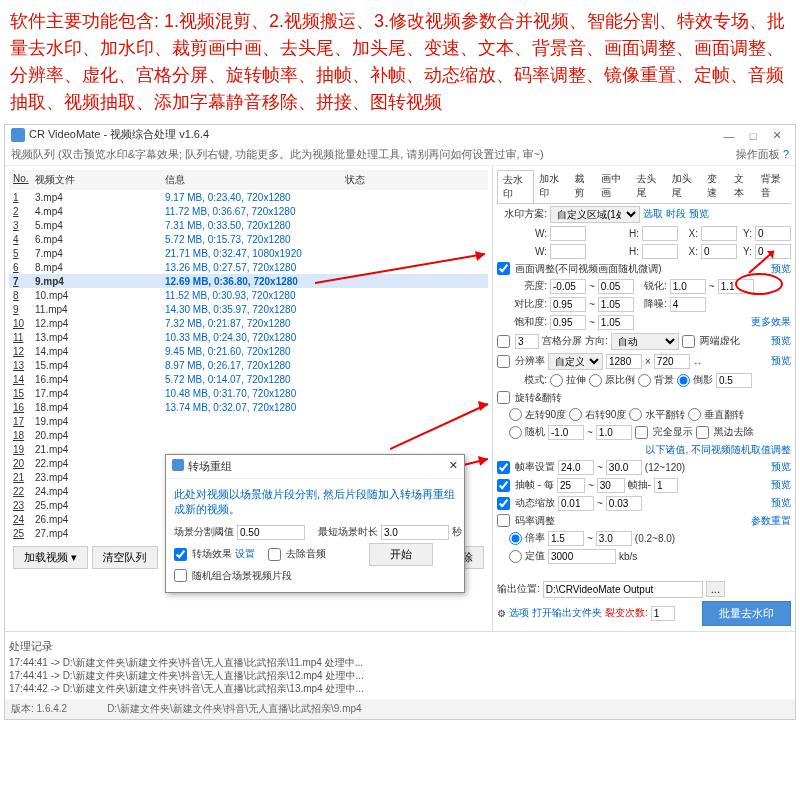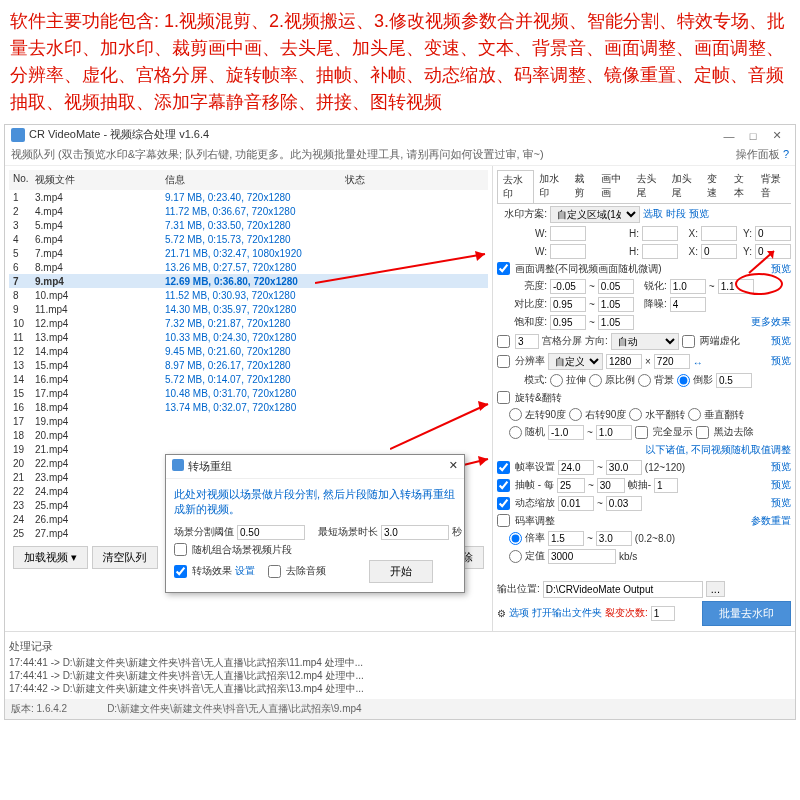--- a/index.html
+++ b/index.html
@@ -8,21 +8,21 @@
 .app-window { border: 1px solid #ccc; margin: 0 4px; background: #fff; }
 .titlebar { display: flex; align-items: flex-end; padding: 2px 6px; font-size: 11px; background: #fff; }
 .titlebar .icon { width: 14px; height: 14px; background: #4a90d9; margin-right: 4px; border-radius: 2px; }
 .titlebar .spacer { flex: 1; }
 .titlebar .winbtn { width: 24px; text-align: center; color: #666; }
 .toolbar-row { padding: 3px 6px; font-size: 11px; color: #666; border-bottom: 1px solid #eee; }
 .main { display: flex; }
 .left-panel { flex: 1; border-right: 1px solid #ddd; padding: 4px; position: relative; }
 .right-panel { width: 302px; padding: 4px; font-size: 10px; }
 .table-header { display: flex; background: #f5f5f5; padding: 3px 0; font-size: 10px; color: #333; }
-.col-no { width: 26px; padding-left: 4px; }
+.col-no { width: 26px; padding-left: 4px; text-decoration: underline; }
 .col-file { width: 130px; }
 .col-info { width: 180px; }
 .col-status { flex: 1; }
 .table-body { max-height: 360px; overflow: hidden; }
 .table-row { display: flex; padding: 1.5px 0; font-size: 10px; }
 .table-row.selected { background: #d8e8f8; font-weight: bold; }
 .table-row .col-info { color: #0066cc; }
 .btn-row { padding: 6px 4px; display: flex; gap: 4px; }
 .btn { padding: 3px 10px; font-size: 11px; background: #f0f0f0; border: 1px solid #ccc; cursor: pointer; }
 .btn-primary { background: #4a90d9; color: #fff; border-color: #3a80c9; padding: 4px 16px; }
@@ -240,30 +240,30 @@
     <div class="dialog-body">
       <div class="dialog-desc">此处对视频以场景做片段分割, 然后片段随加入转场再重组成新的视频。</div>
       <div class="form-row">
         <span>场景分割阈值</span>
         <input class="input-sm" value="0.50" style="">
         <span style="margin-left:10px">最短场景时长</span>
         <input class="input-sm" value="3.0" style="">
         <span>秒</span>
       </div>
       <div class="form-row">
-        <input type="checkbox" class="checkbox" style="">
-        <span>随机组合场景视频片段</span>
-      </div>
-      <div class="form-row">
         <input type="checkbox" class="checkbox" checked="" style="">
         <span>转场效果</span>
         <span class="link">设置</span>
         <input type="checkbox" class="checkbox" style="margin-left: 10px;">
         <span>去除音频</span>
         <button class="btn" style="margin-left:40px;padding:3px 20px">开始</button>
+      </div>
+      <div class="form-row">
+        <input type="checkbox" class="checkbox" style="">
+        <span>随机组合场景视频片段</span>
       </div>
     </div>
   </div>
 
   <div class="btn-row">
     <button class="btn">加载视频 ▾</button>
     <button class="btn">清空队列</button>
     <div style="flex:1"></div>
     <button class="btn">✕ 移除</button>
   </div>

